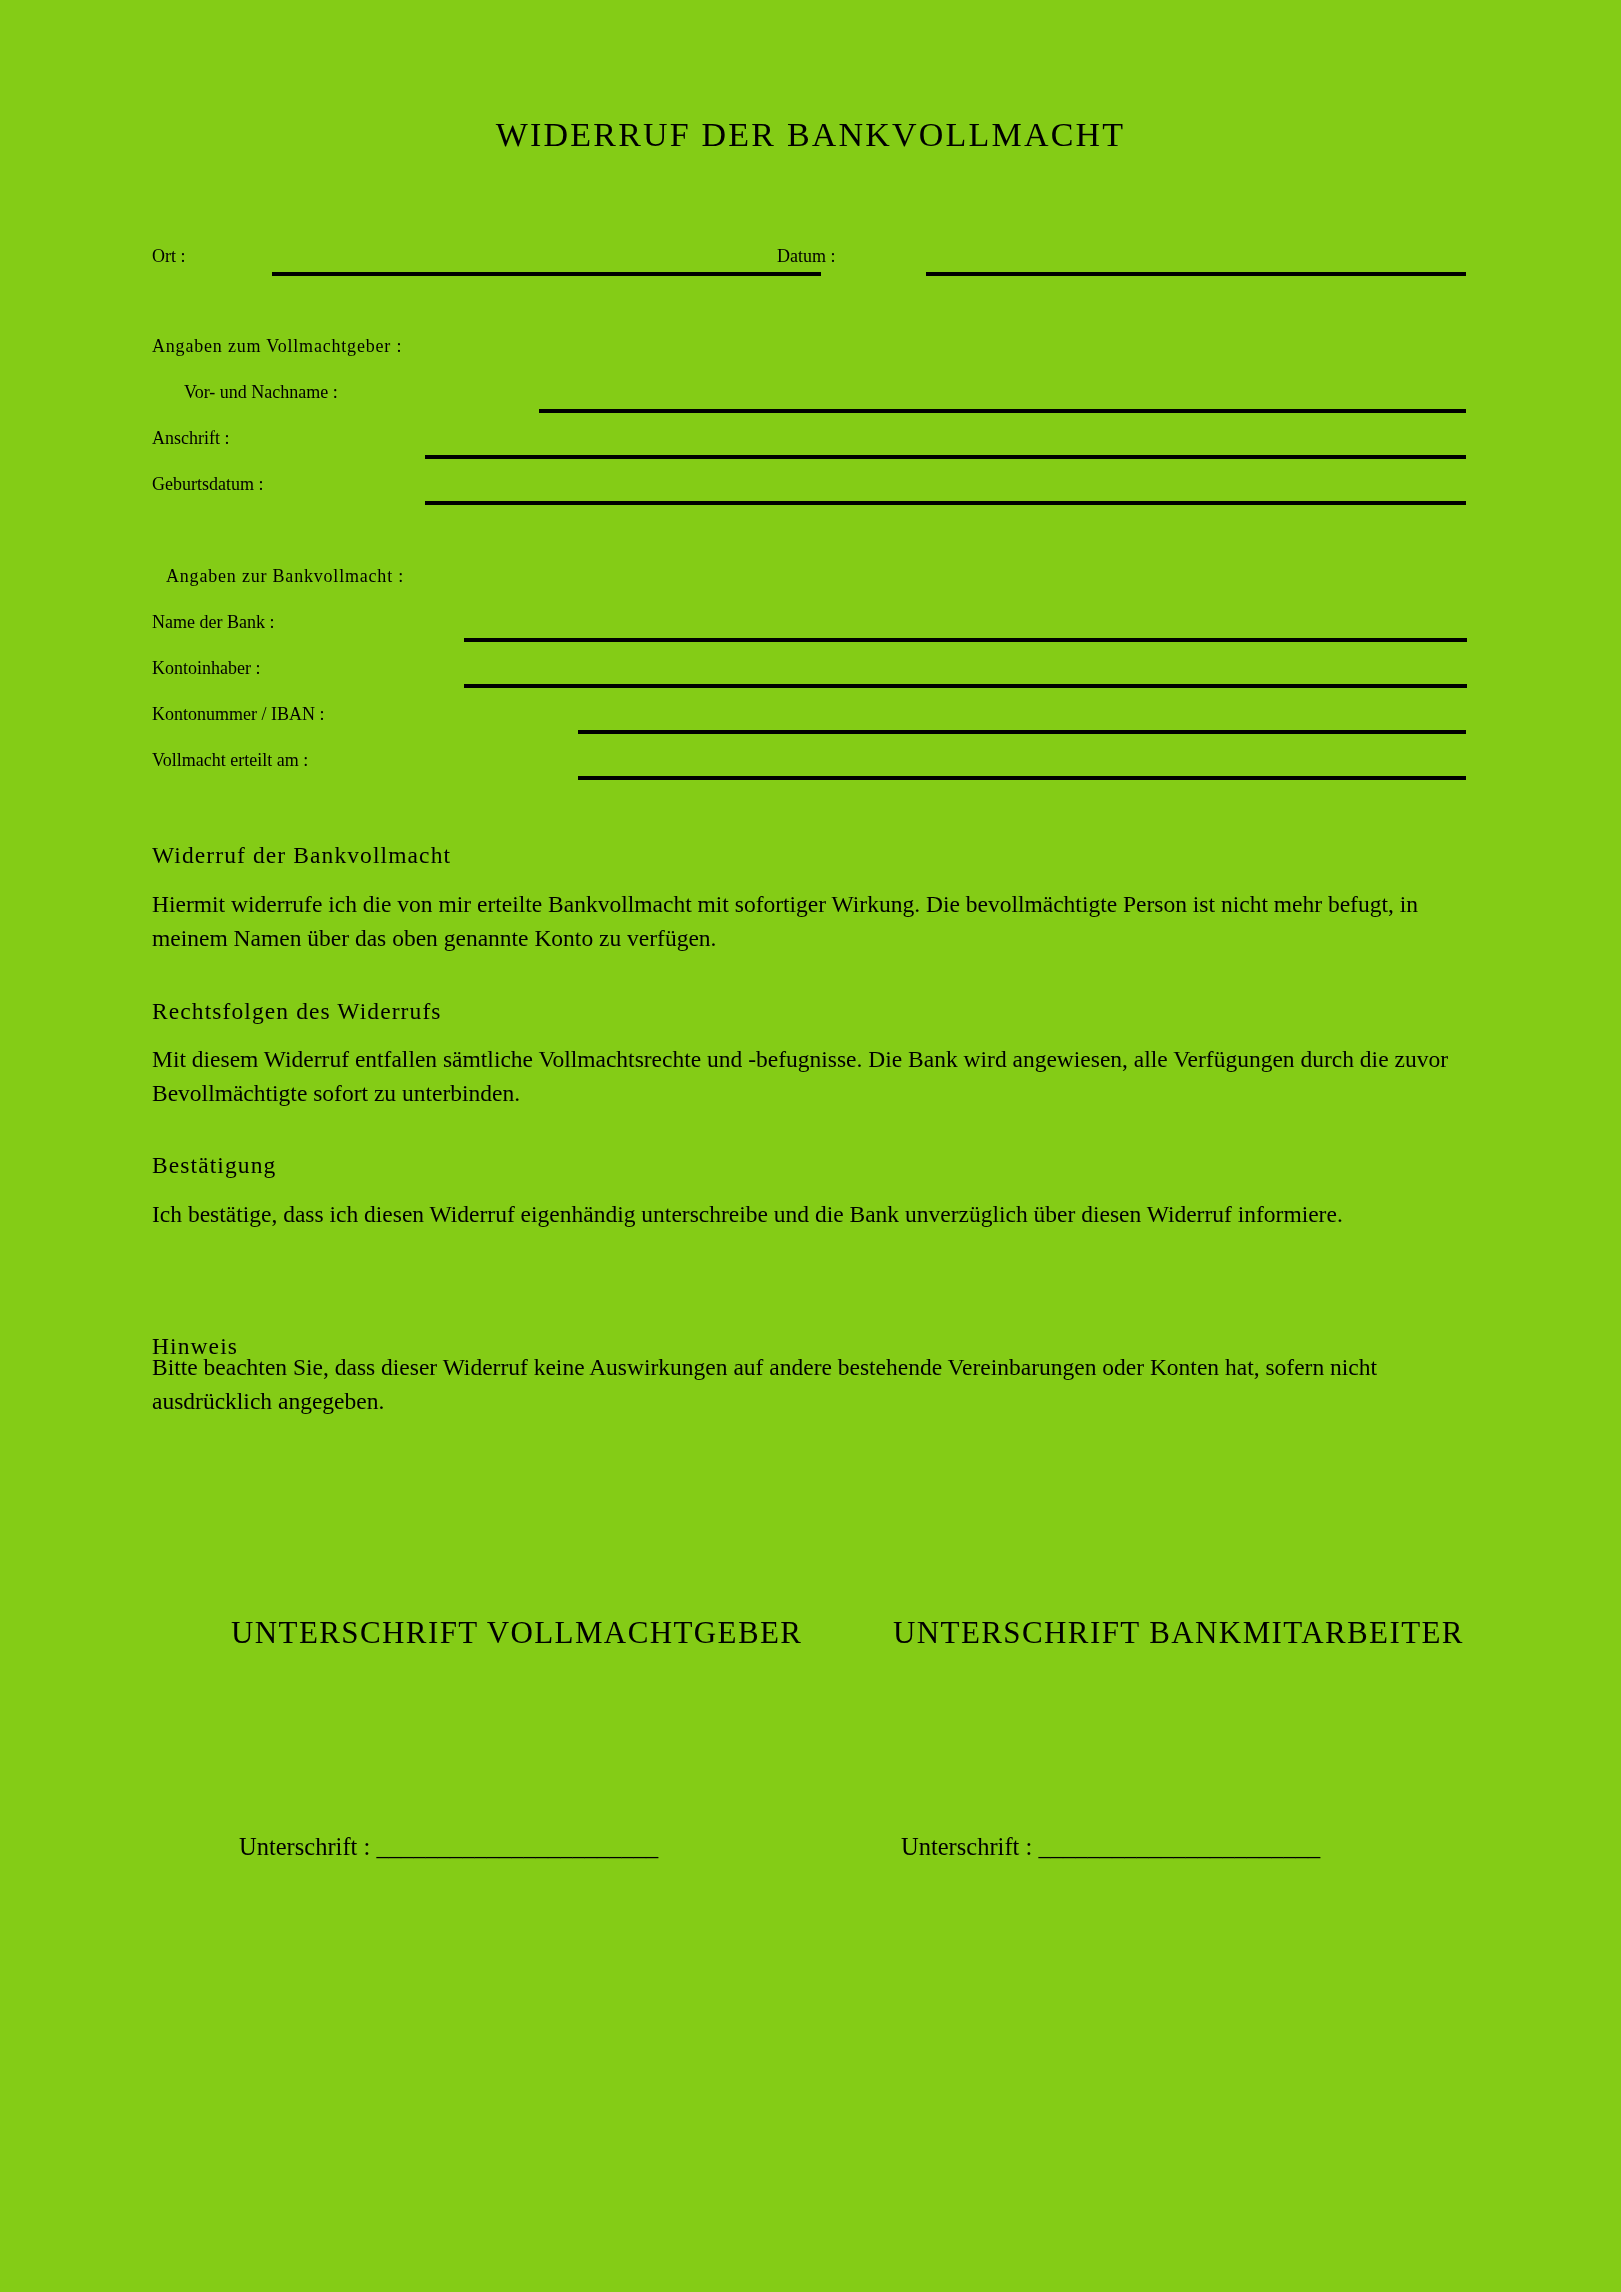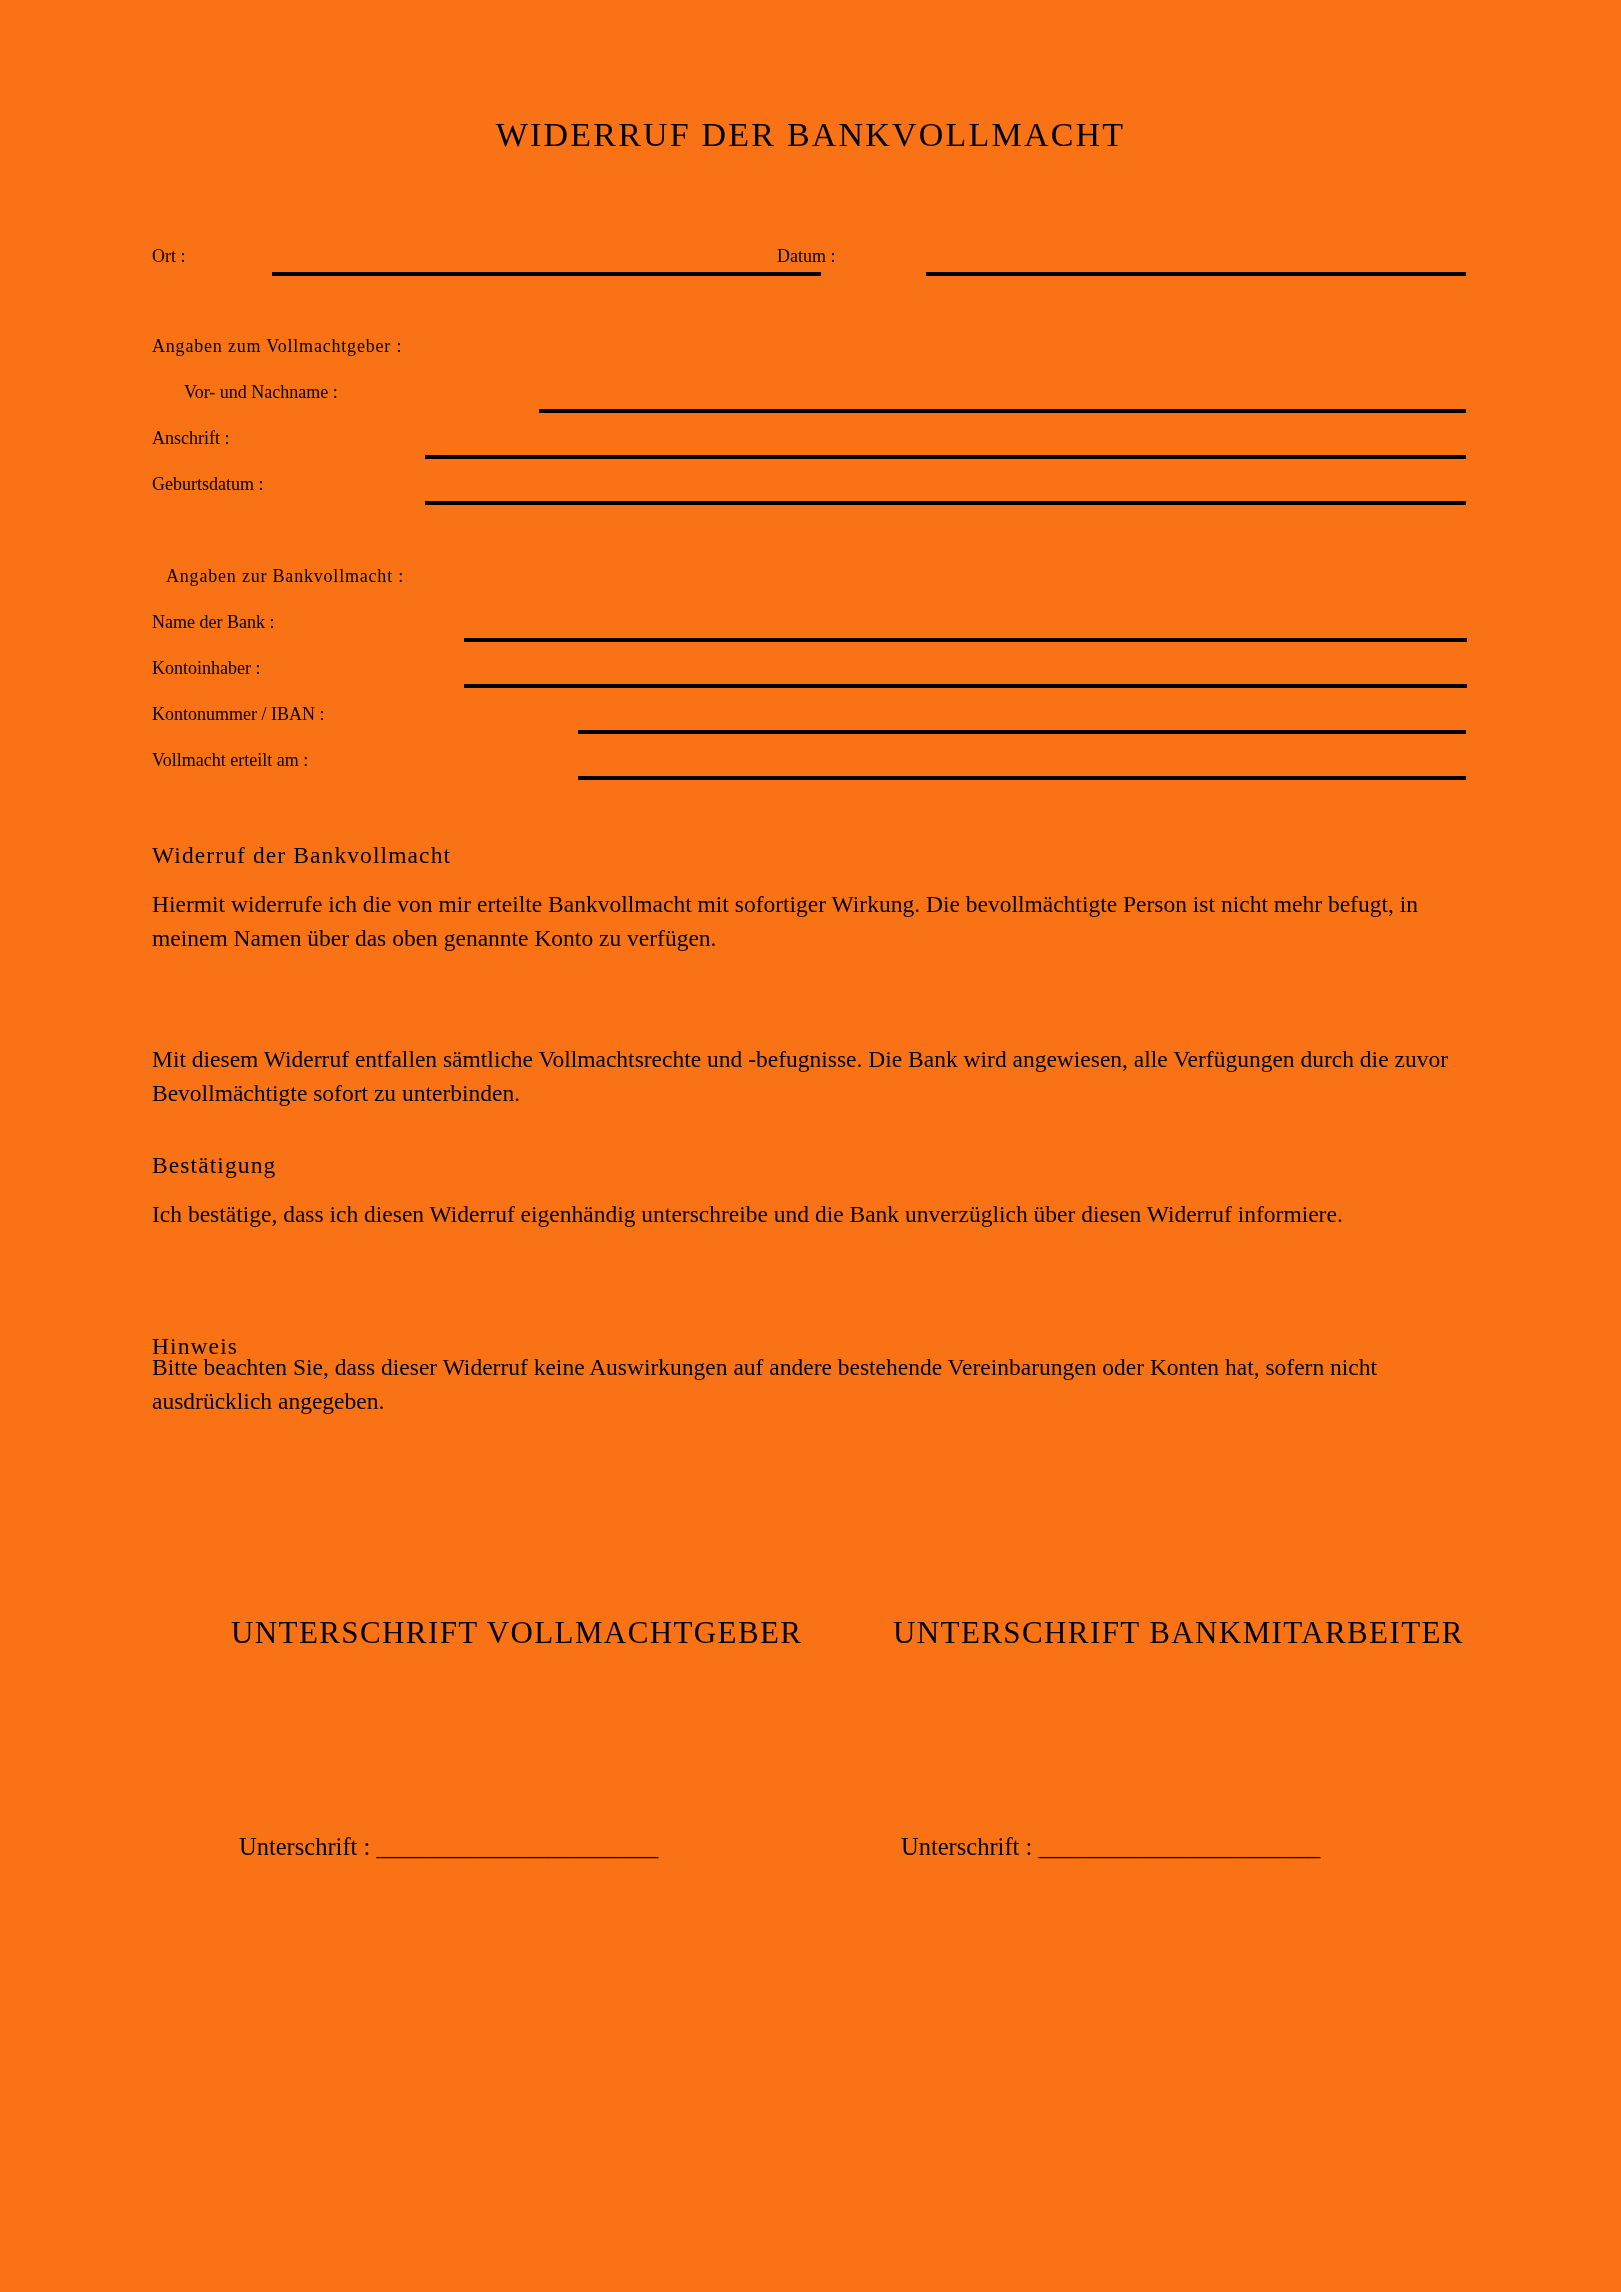--- a/index.html
+++ b/index.html
@@ -15,21 +15,21 @@
     font-family: "Liberation Serif", "DejaVu Serif", serif;
     color: #000000;
     overflow: hidden;
   }
 
   .page {
     position: absolute;
     top: 0; left: 0;
     width: 1621px;
     height: 2293px;
-    background: #f97316;
+    background: #84cc16;
   }
 
   
   .doc-title {
     position: absolute;
     top: 116px;
     left: 0;
     width: 1621px;
     text-align: center;
     font-size: 34px;
@@ -118,20 +118,21 @@
 
   <div class="label" style="top:705px; left:152px;">Kontonummer / IBAN :</div>
   <div class="rule" style="top:730px; left:578px; width:888px;"></div>
 
   <div class="label" style="top:751px; left:152px;">Vollmacht erteilt am :</div>
   <div class="rule" style="top:776px; left:578px; width:888px;"></div>
 
   <div class="section-heading" style="top:841px;">Widerruf der Bankvollmacht</div>
   <div class="body-par" style="top:887px;">Hiermit widerrufe ich die von mir erteilte Bankvollmacht mit sofortiger Wirkung. Die bevollmächtigte Person ist nicht mehr befugt, in meinem Namen über das oben genannte Konto zu verfügen.</div>
 
+  <div class="section-heading" style="top:997px;">Rechtsfolgen des Widerrufs</div>
   <div class="body-par" style="top:1042px;">Mit diesem Widerruf entfallen sämtliche Vollmachtsrechte und -befugnisse. Die Bank wird angewiesen, alle Verfügungen durch die zuvor Bevollmächtigte sofort zu unterbinden.</div>
 
   <div class="section-heading" style="top:1151px;">Bestätigung</div>
   <div class="body-par" style="top:1197px;">Ich bestätige, dass ich diesen Widerruf eigenhändig unterschreibe und die Bank unverzüglich über diesen Widerruf informiere.</div>
 
   <div class="section-heading" style="top:1304px;margin-top:28px;">Hinweis</div>
   <div class="body-par" style="top:1350px;">Bitte beachten Sie, dass dieser Widerruf keine Auswirkungen auf andere bestehende Vereinbarungen oder Konten hat, sofern nicht ausdrücklich angegeben.</div>
 
   <div class="sig-heading" style="top:1615px; left:231px;">UNTERSCHRIFT VOLLMACHTGEBER</div>
 

